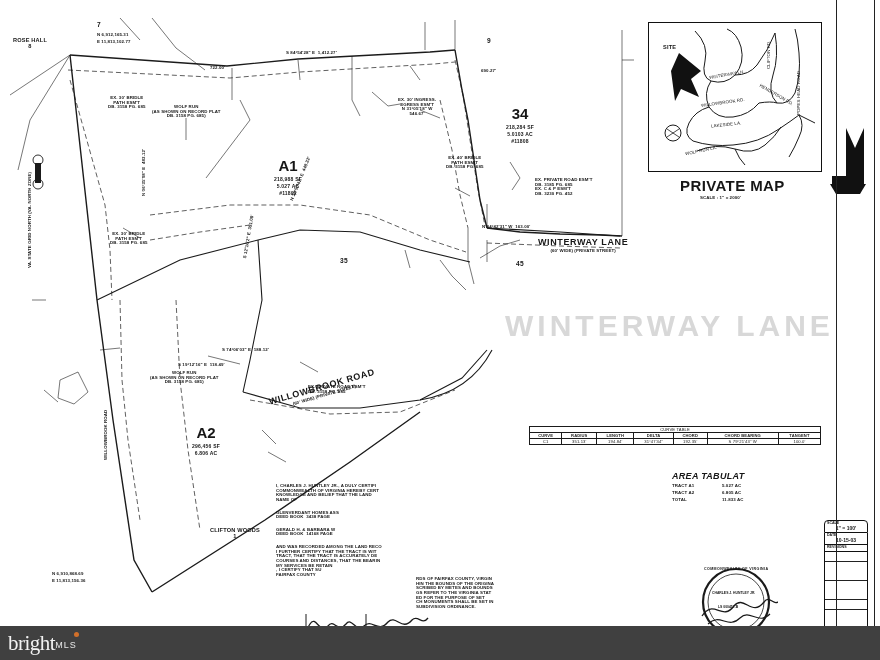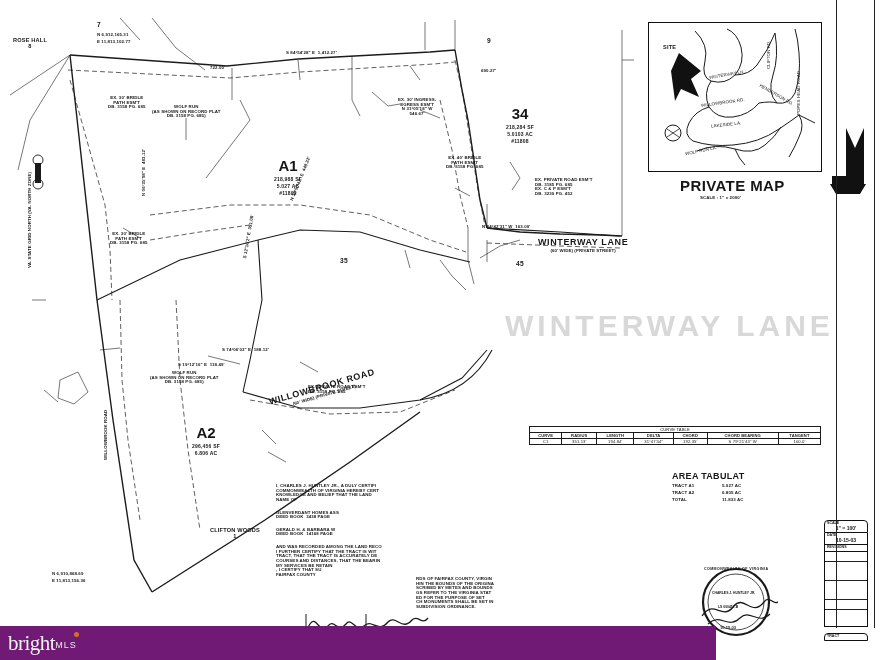--- a/index.html
+++ b/index.html
@@ -15,21 +15,21 @@
   .lg{font-size:9px;}
   .xl{font-size:15px;}
   .huge{font-size:15px;}
   svg{display:block;}
   .rot90{transform-origin:0 0;transform:rotate(-90deg);}
   .bx{border:1px solid #111;}
   table.ct{border-collapse:collapse;font-size:4.2px;width:100%;}
   table.ct td,table.ct th{border:.6px solid #1a1a1a;text-align:center;padding:0 1px;font-weight:normal;letter-spacing:.1px;color:#1a1a1a;}
   table.ct th{font-weight:bold;font-size:4.1px;}
   .cap{font-weight:bold;}
-  #footer{position:absolute;left:0;bottom:0;width:716px;height:34px;background:#701a75;}
+  #footer{position:absolute;left:0;bottom:0;width:880px;height:34px;background:#404040;}
   .wm{position:absolute;left:8px;bottom:4px;color:#f2f2f2;font-family:"Liberation Serif",serif;font-size:21px;letter-spacing:-.5px;}
   .wm .mls{font-family:"Liberation Sans",sans-serif;font-size:9px;letter-spacing:1px;vertical-align:2px;color:#e8e8e8;}
   .dot{position:absolute;width:5px;height:5px;border-radius:50%;background:#d2702a;}
   .ghost{color:#d8d8d8;font-size:30px;font-weight:bold;letter-spacing:4px;}
 </style>
 </head>
 <body>
 
 <div id="sheet">
 
@@ -262,21 +262,21 @@
         <td>31°47'44"</td>
         <td>192.35'</td>
         <td>S 79°21'43" W</td>
         <td>100.0'</td>
       </tr>
     </tbody>
       </table>
   </div>
 
   <div class="abs" style="left:672px;top:472px;">
-    <div class="txt lg b" style="letter-spacing:.3px;">AREA TABULAT</div>
+    <div class="txt lg b" style="letter-spacing:.3px;font-style:italic;">AREA TABULAT</div>
     <div style="margin-top:3px;">
       <div style="display:flex;gap:6px;">
         <span class="txt tiny b" style="width:44px;">TRACT A1</span>
         <span class="txt tiny b">5.027 AC</span>
       </div>
       <div style="display:flex;gap:6px;margin-top:2px;">
         <span class="txt tiny b" style="width:44px;">TRACT A2</span>
         <span class="txt tiny b">6.805 AC</span>
       </div>
       <div style="display:flex;gap:6px;margin-top:2px;">

